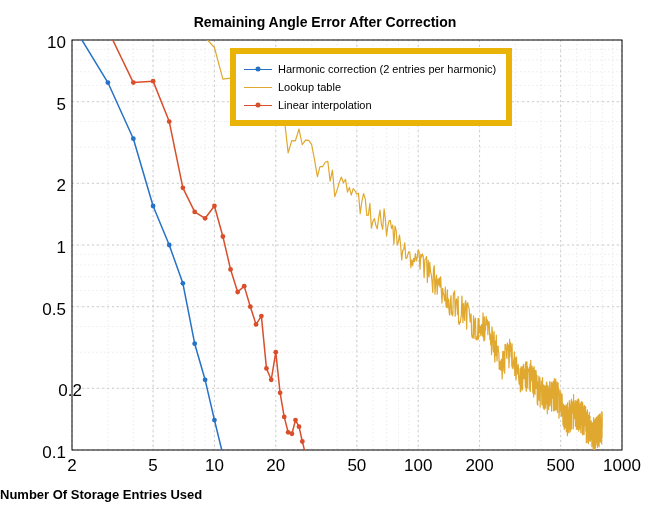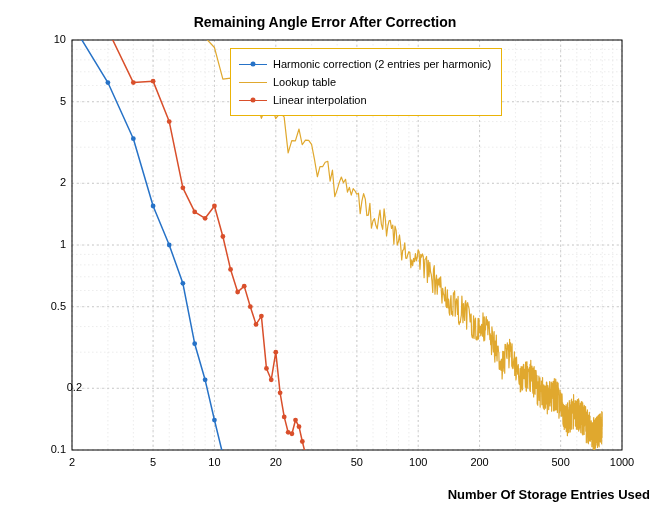--- a/index.html
+++ b/index.html
@@ -34,41 +34,41 @@
     font-weight: bold;
     font-size: 13px;
     color: #000;
     white-space: nowrap;
   }
   .x-axis-label {
     position: absolute;
     bottom: 10px;
     left: 0;
     width: 100%;
-    text-align: right;
+    text-align: left;
     font-weight: bold;
     font-size: 13px;
     color: #000;
   }
   svg.plot {
     position: absolute;
     left: 0;
     top: 0;
   }
   .tick-label {
     position: absolute;
-    font-size: 11px;
+    font-size: 17px;
     color: #000;
   }
   .y-tick { text-align: right; width: 40px; }
   .x-tick { text-align: center; transform: translateX(-50%); }
   .legend {
     position: absolute;
     background: #fff;
-    border: 1px solid #eab308;
+    border: 6px solid #eab308;
     padding: 6px 10px 6px 8px;
     font-size: 11px;
   }
   .legend-row {
     display: flex;
     align-items: center;
     gap: 6px;
     height: 18px;
   }
   .legend-swatch {

